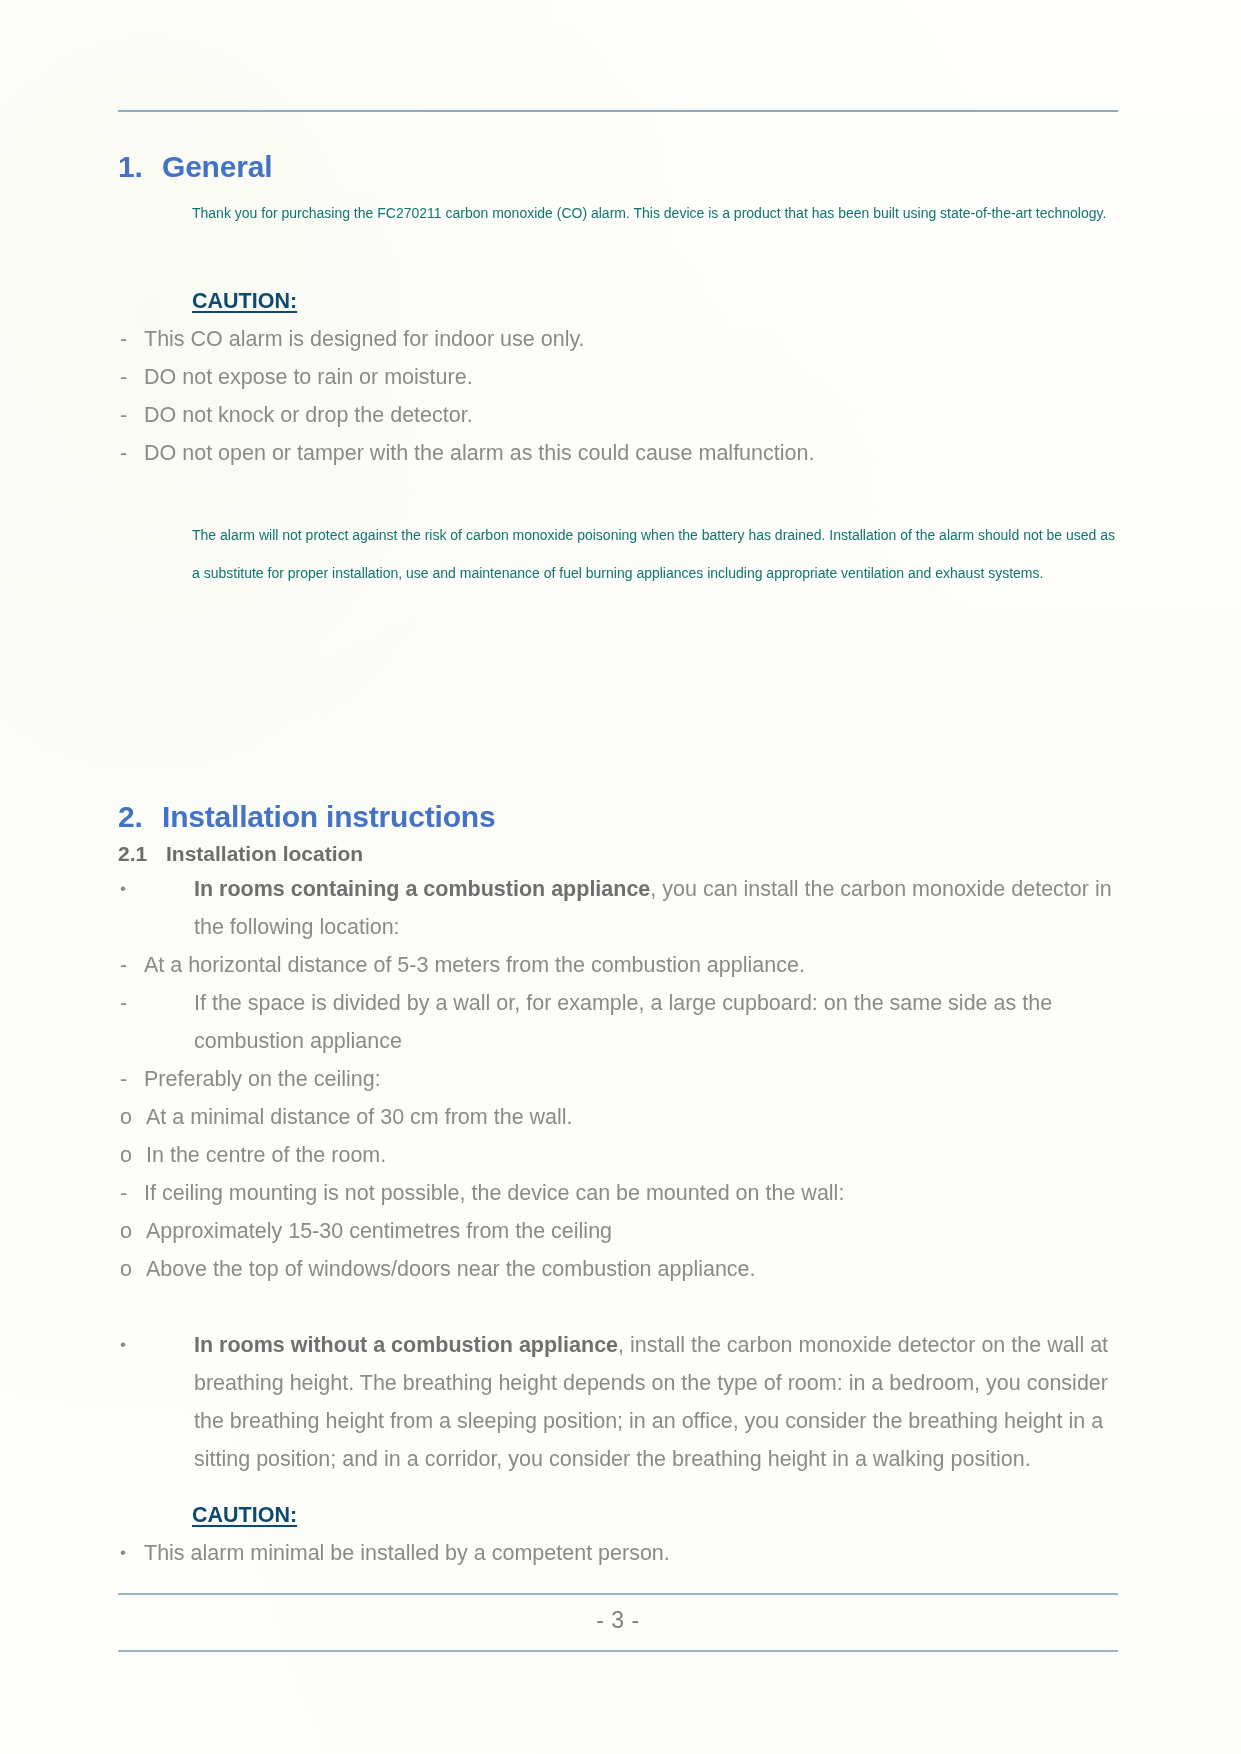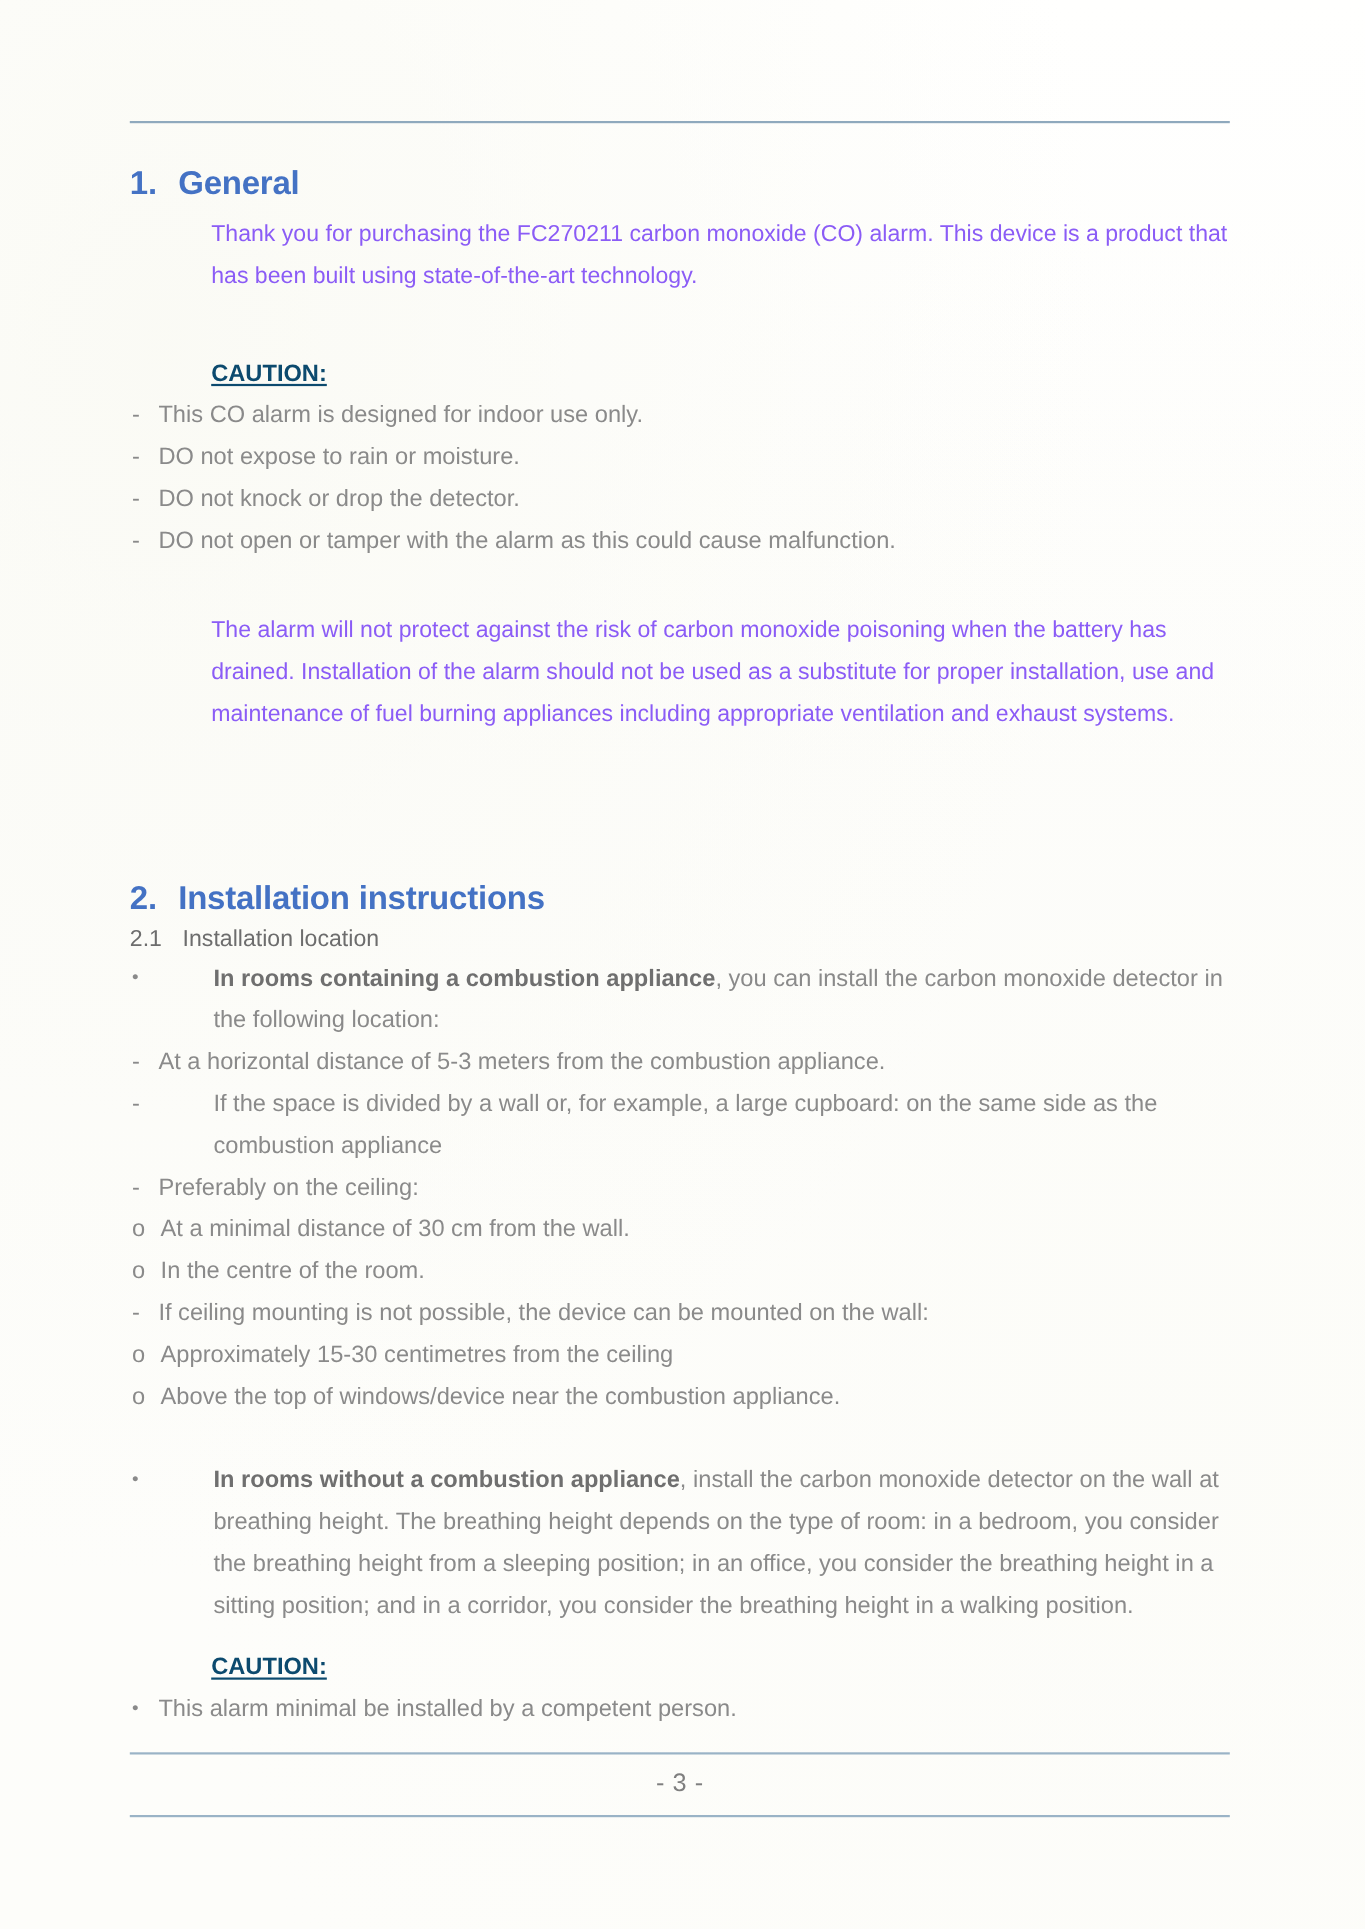--- a/index.html
+++ b/index.html
@@ -84,34 +84,34 @@
     align-items: baseline;
     margin: 0;
   }
   .h1 .num {
     width: 44px;
     flex: 0 0 44px;
   }
   .h1 .txt { flex: 1 1 auto; }
 
   .h2 {
-    font-weight: normal;
+    font-weight: bold;
     font-size: 21px;
     color: #6d6d6d;
     display: flex;
     align-items: baseline;
     margin: 0;
   }
   .h2 .num { width: 48px; flex: 0 0 48px; }
 
   
   .para {
-    font-size: 21px;
+    font-size: 14px;
     line-height: 38px;
-    color: #8b5cf6;
+    color: #0f766e;
     margin: 0;
     text-align: left;
   }
   .indent-1 { margin-left: 74px; }
 
   .bold-lead {
     font-weight: bold;
     color: #6f6f6f;
     text-align: center;
   }
@@ -264,21 +264,21 @@
       <span class="body">If ceiling mounting is not possible, the device can be mounted on the wall:</span>
     </div>
 
     <div class="li li-o">
       <span class="marker">o</span>
       <span class="body">Approximately 15-30 centimetres from the ceiling</span>
     </div>
 
     <div class="li li-o">
       <span class="marker">o</span>
-      <span class="body">Above the top of windows/device near the combustion appliance.</span>
+      <span class="body">Above the top of windows/doors near the combustion appliance.</span>
     </div>
 
     <div class="sp-38"></div>
 
     <div class="li li-bullet">
       <span class="marker">•</span>
       <span class="body"><span class="bold-lead">In rooms without a combustion appliance</span><span>, install the carbon monoxide detector on the wall at breathing height. The breathing height depends on the type of room: in a bedroom, you consider the breathing height from a sleeping position; in an office, you consider the breathing height in a sitting position; and in a corridor, you consider the breathing height in a walking position.</span></span>
     </div>
 
     <div class="sp-18"></div>

